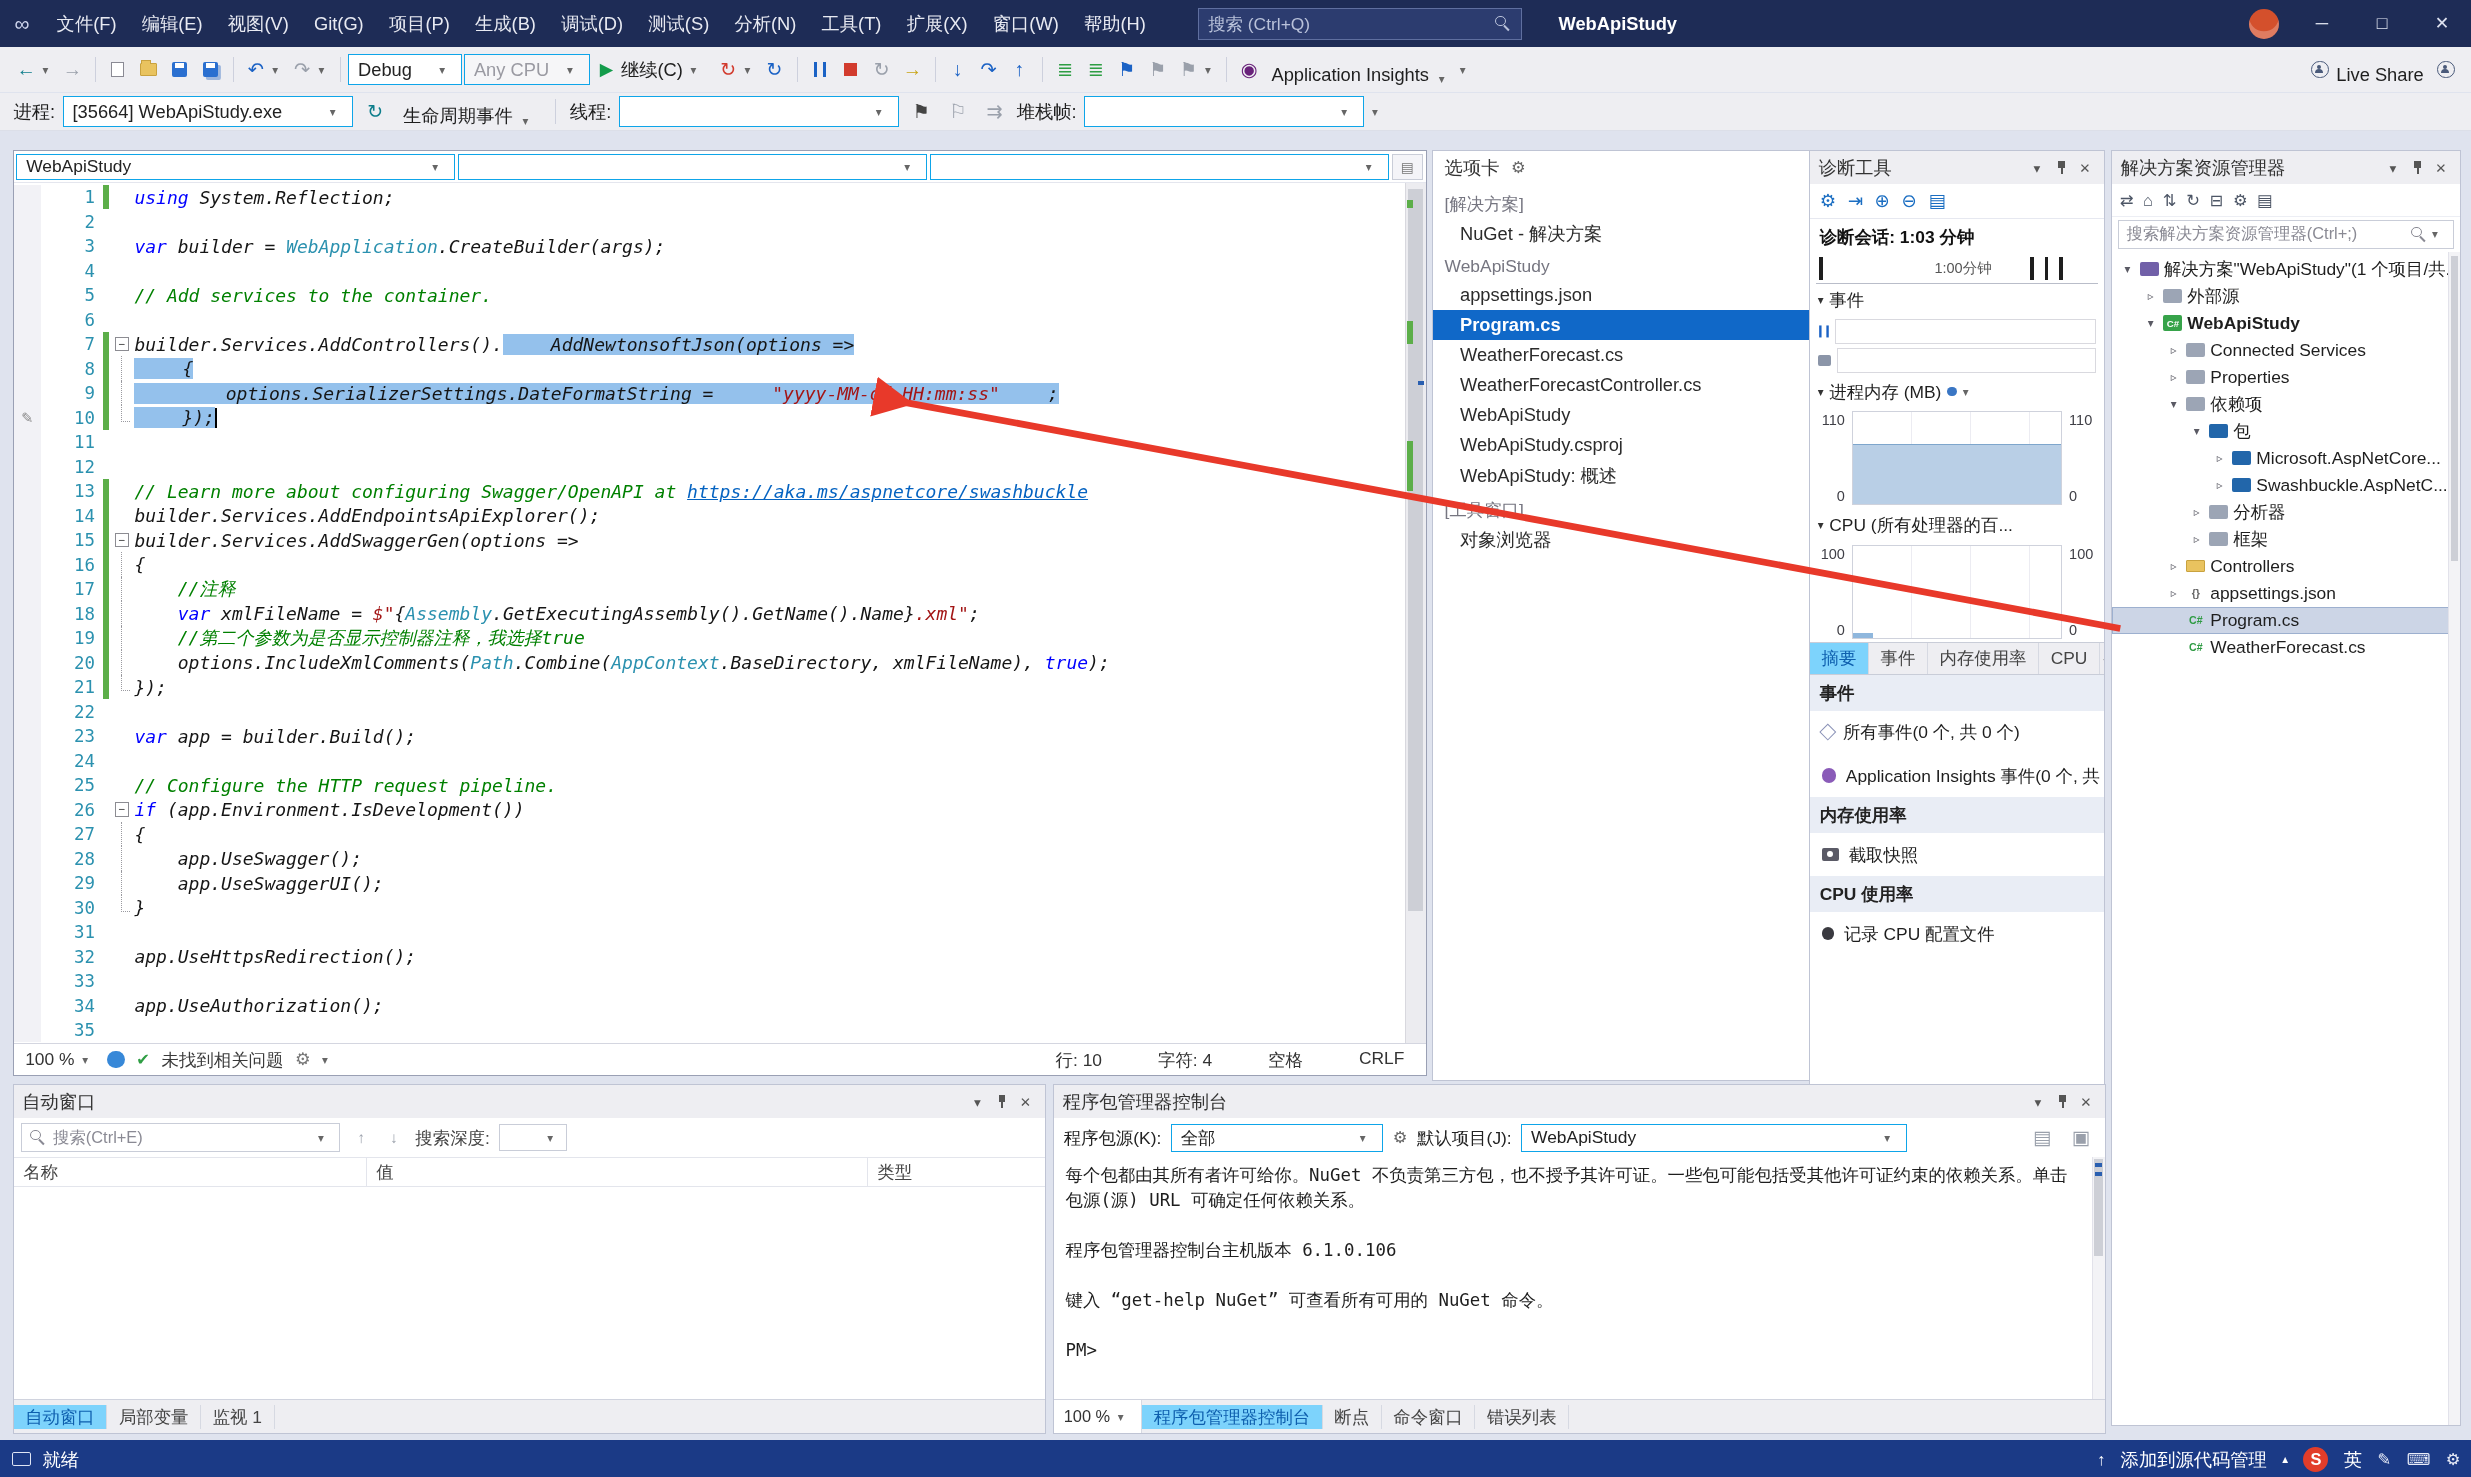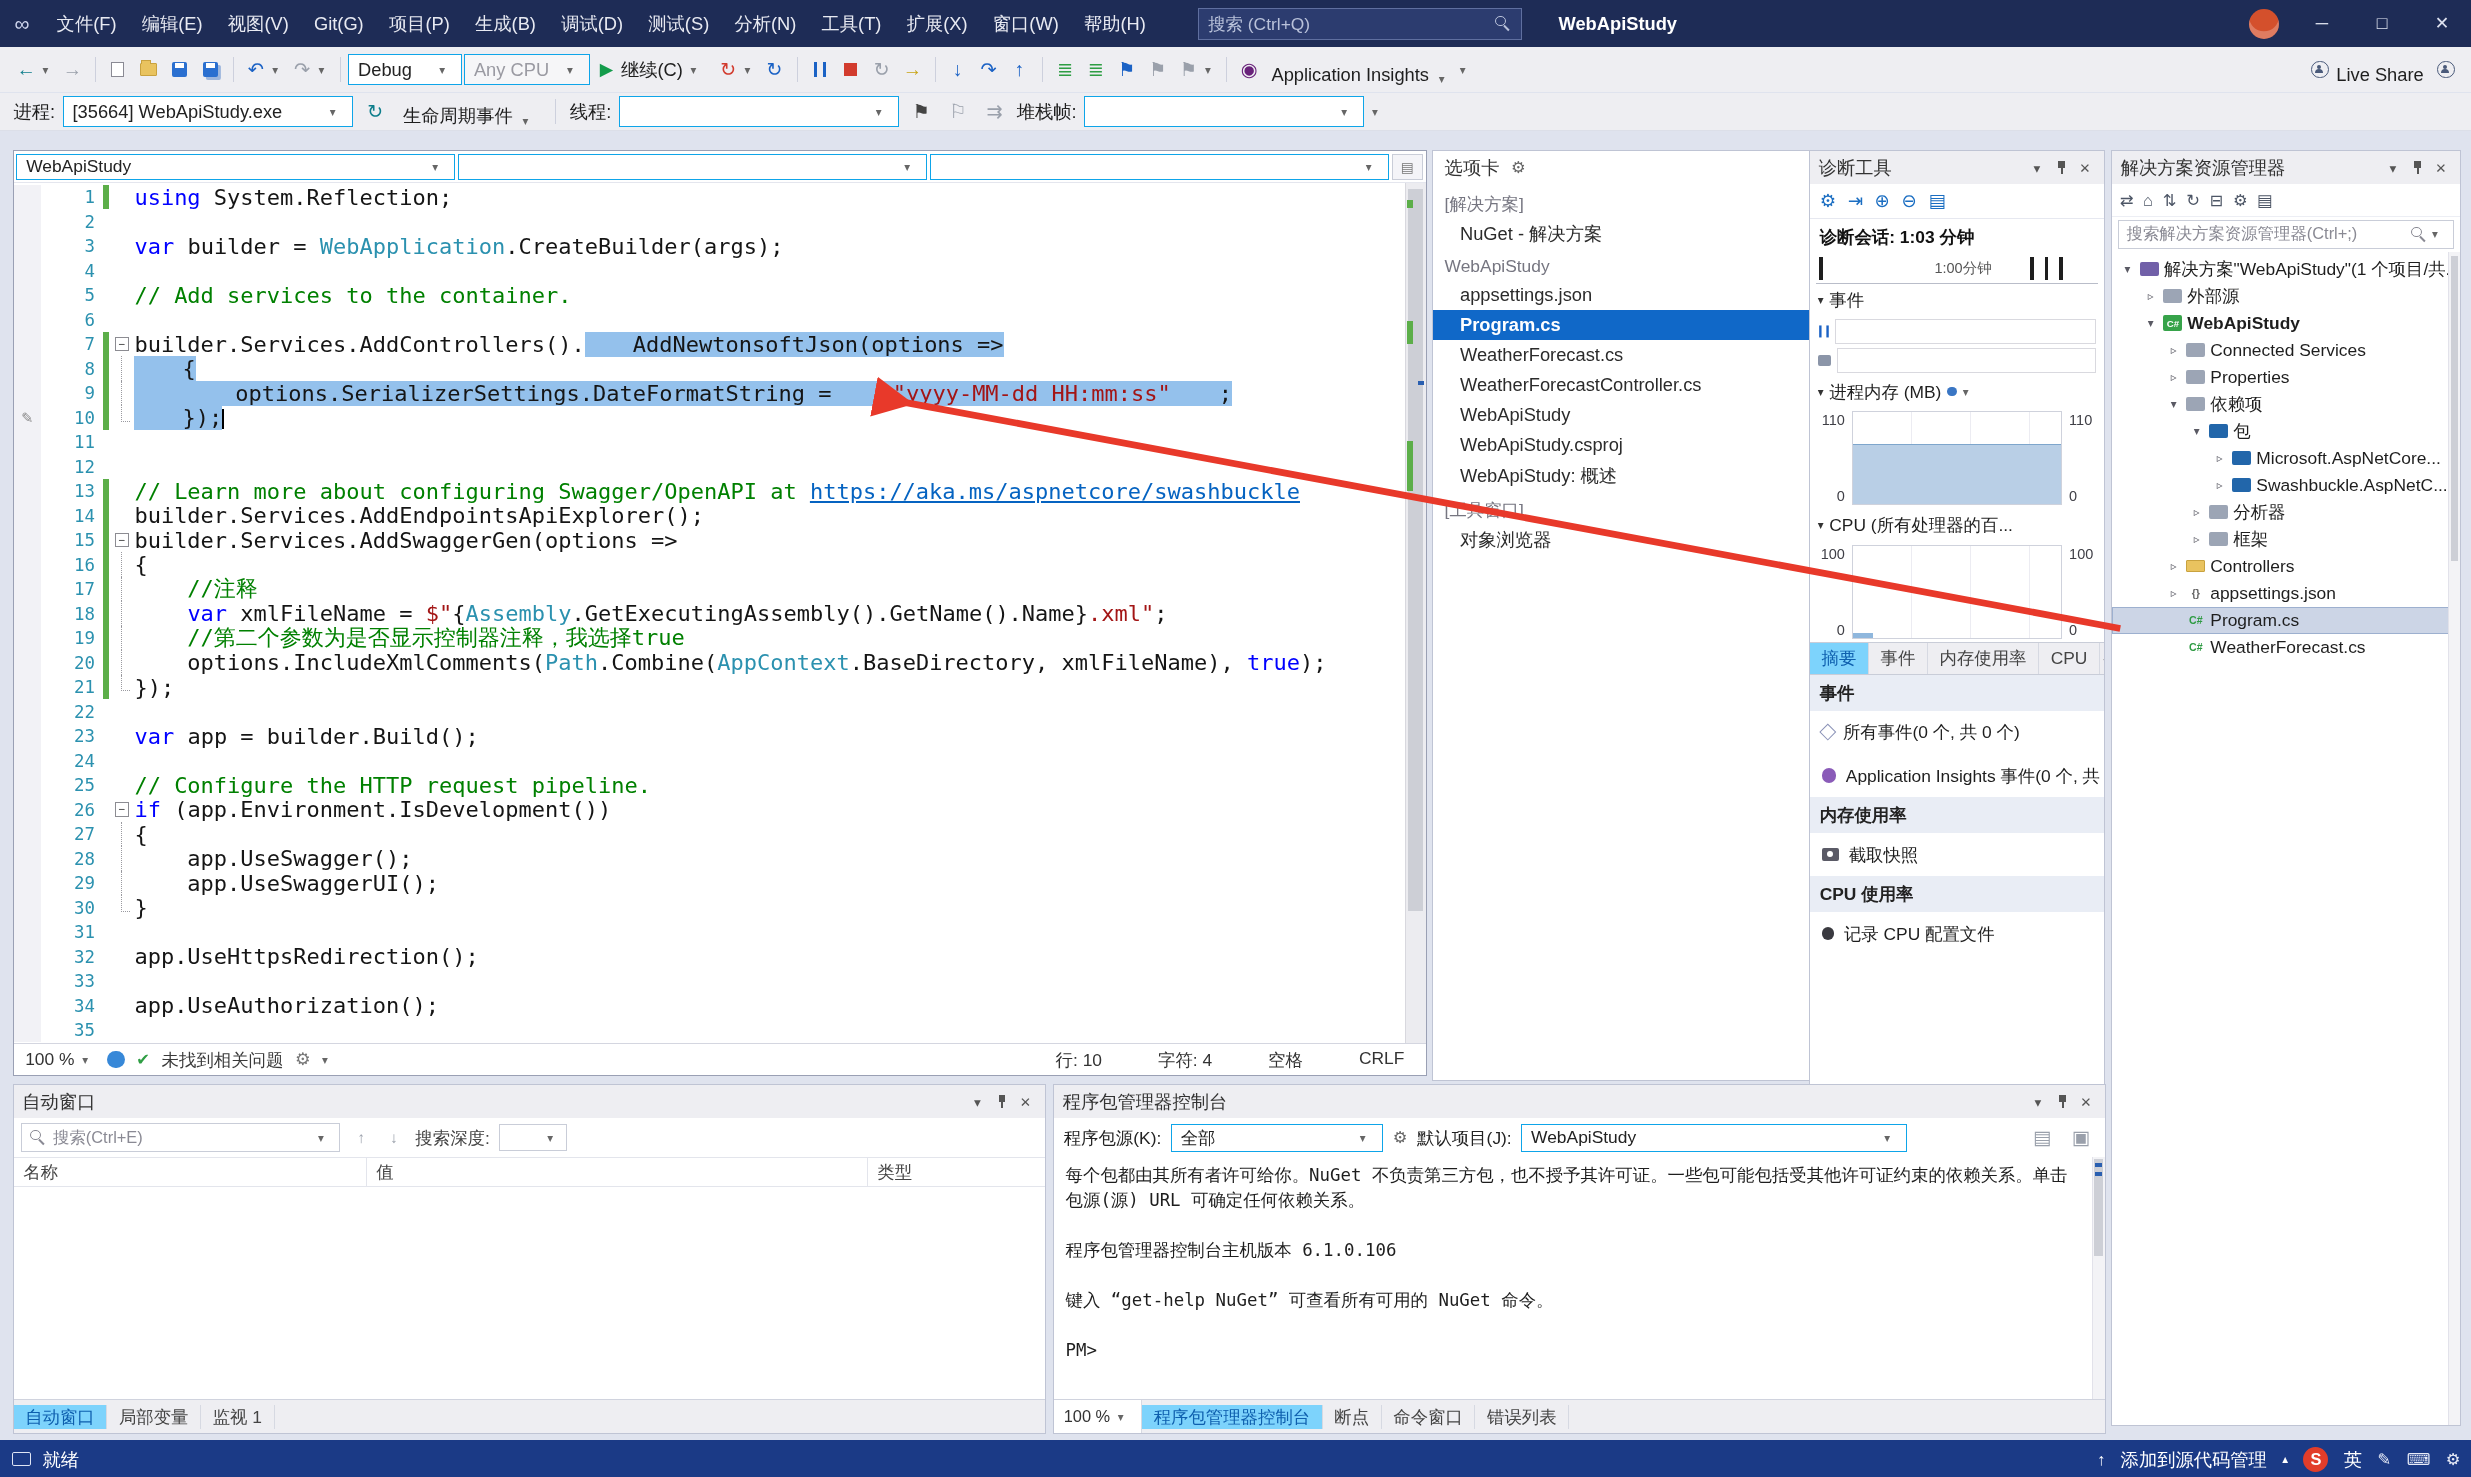--- a/index.html
+++ b/index.html
@@ -63,21 +63,21 @@
 .code-row{display:flex;height:24.5px;align-items:center;}
 .c-glyph{flex:0 0 27px;height:100%;background:#f2f2f6;display:flex;align-items:center;justify-content:center;}
 .pencil{color:#8a8a8a;font-size:14.5px;}
 .c-num{flex:0 0 62px;text-align:right;color:#2b91af;font-family:"DejaVu Sans Mono",monospace;font-size:17.4px;padding-right:7.7px;}
 .c-chg{flex:0 0 6.8px;height:100%;}
 .c-chg.on{background:#5cae49;}
 .c-out{flex:0 0 25px;height:100%;position:relative;display:flex;align-items:center;justify-content:center;}
 .c-out.fline::before{content:"";position:absolute;left:11.6px;top:0;bottom:0;border-left:1px dotted #9a9aa0;}
 .c-out.fend::before{content:"";position:absolute;left:11.6px;top:0;height:62%;width:7.7px;border-left:1px dotted #9a9aa0;border-bottom:1px dotted #9a9aa0;}
 .foldbox{width:14.5px;height:14.5px;border:1px solid #8c8c92;background:#fff;color:#333;font-size:11.6px;line-height:11.6px;text-align:center;z-index:1;}
-.c-code{font-family:"DejaVu Sans Mono",monospace;font-size:22px;white-space:pre;color:#000;}
+.c-code{font-family:"DejaVu Sans Mono",monospace;font-size:18px;white-space:pre;color:#000;font-style:italic;}
 .tok-kw{color:#0000ff;}.tok-com{color:#008000;}.tok-str{color:#a31515;}.tok-cls{color:#2b91af;}.tok-pl{color:#151515;}
 .tok-lnk{color:#0563c1;text-decoration:underline;}
 .sel{background:#94c1ec;padding-left:48px;}
 .caret{display:inline-block;width:1.9px;height:20px;background:#000;vertical-align:-3.9px;}
 .ed-scroll{flex:0 0 21px;background:#ececf0;border-left:1px solid #d8d8de;position:relative;}
 .thumb{position:absolute;left:2.9px;right:2.9px;top:5.8px;height:84%;background:#cdcfd6;}
 .sb-g{position:absolute;left:1.9px;width:5.8px;background:#5cae49;z-index:2;}
 .sb-c{position:absolute;right:1.9px;width:5.8px;height:3.9px;background:#2a5fb0;z-index:2;}
 .ed-status{height:32px;border-top:1px solid #d4d6e0;display:flex;align-items:center;font-size:17.4px;color:#3a3a3a;padding:0 11.6px;gap:11.6px;background:#fff;}
 .zoomctl{display:inline-flex;align-items:center;gap:7.7px;color:#333;}

